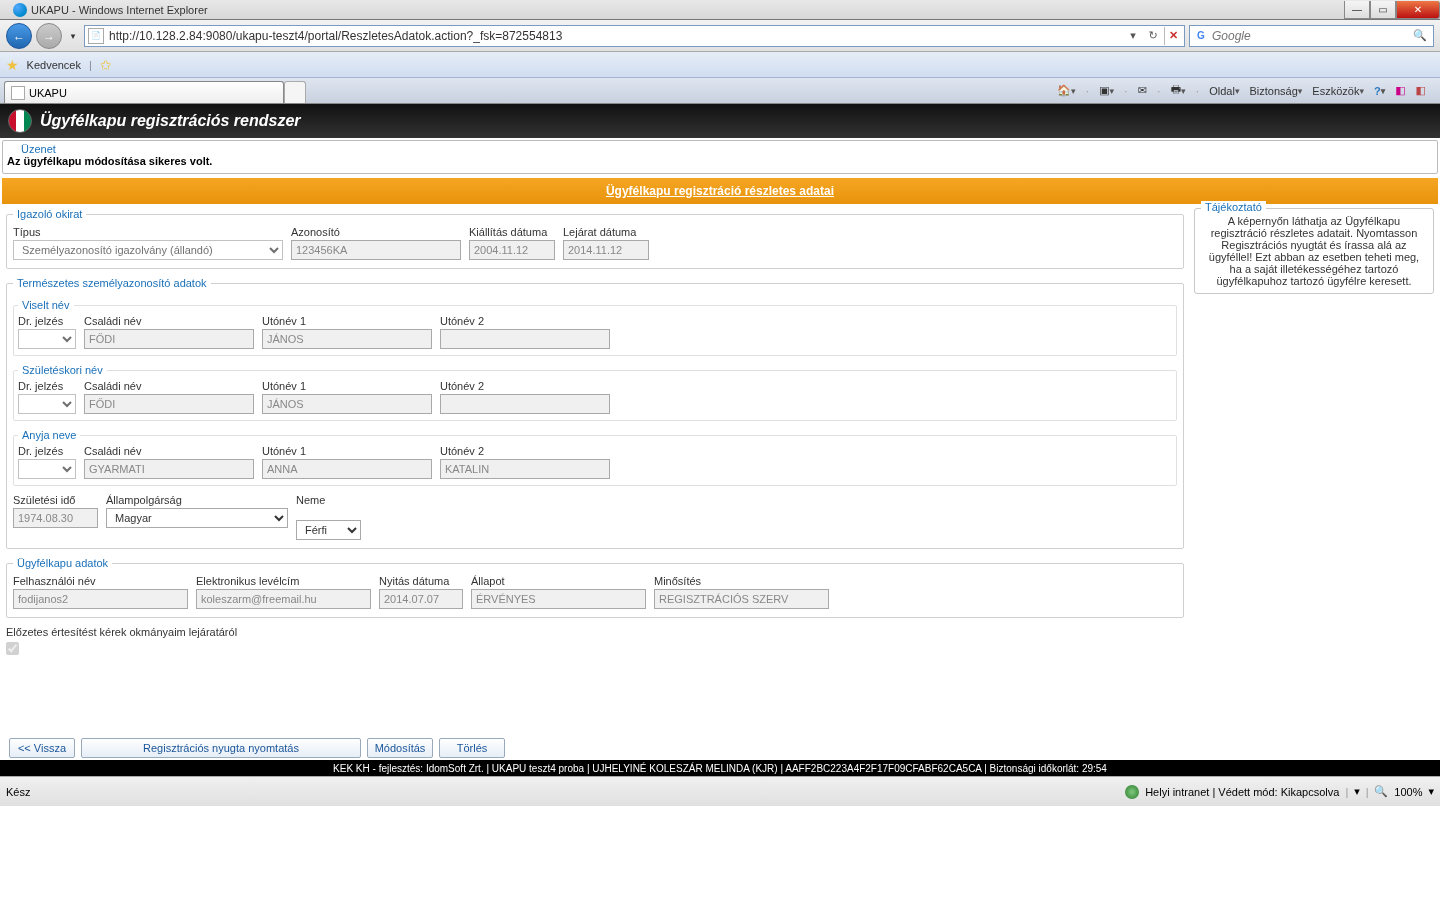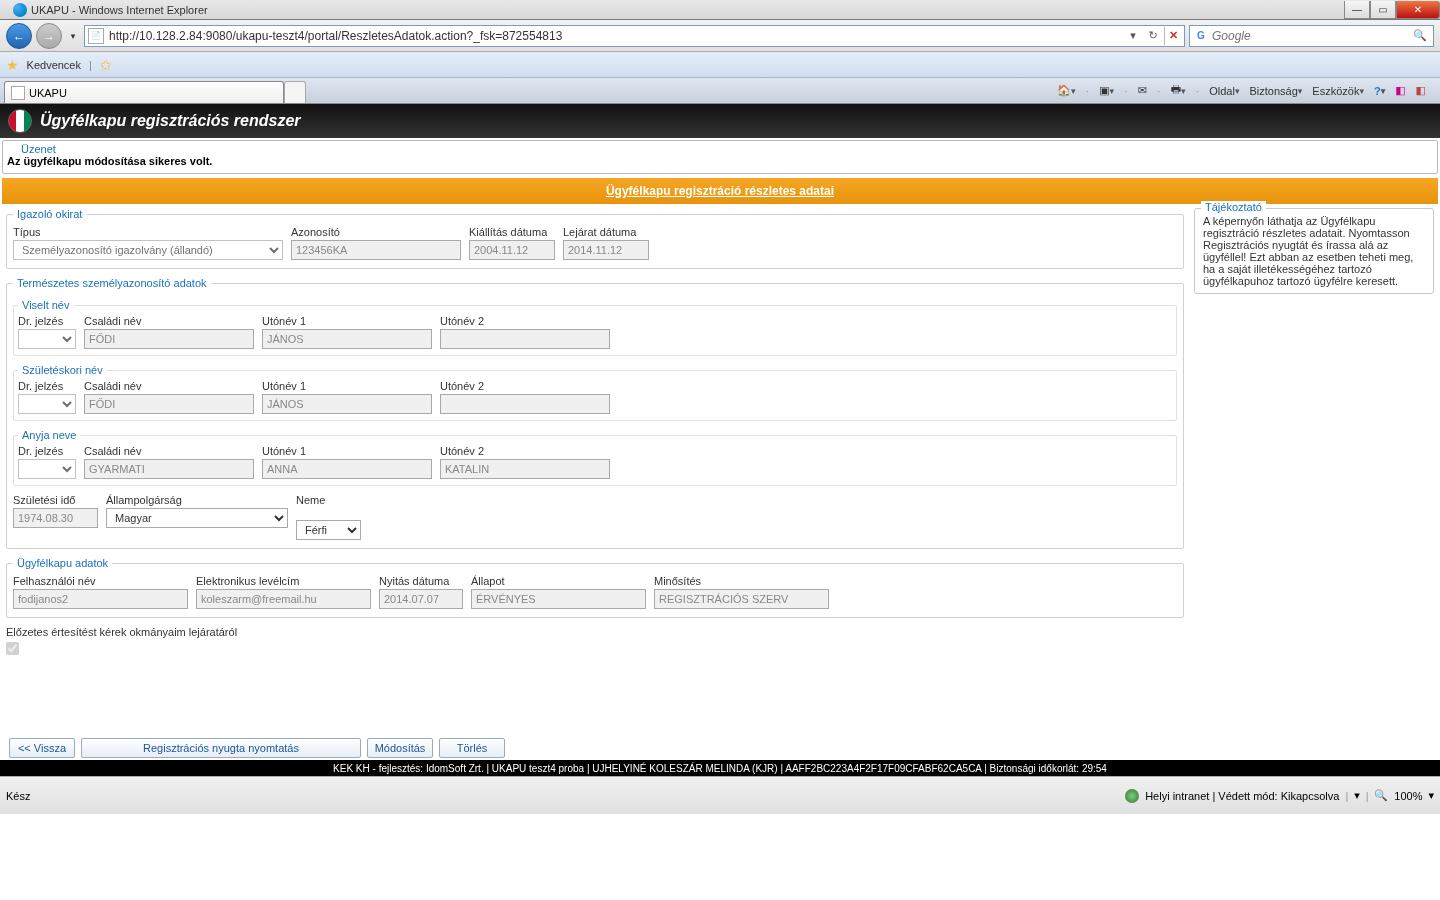--- a/index.html
+++ b/index.html
@@ -39,40 +39,40 @@
 .cmdbar .dd::after { content:" ▾"; font-size:9px; color:#555;}
 .content-area { height: 798px; background:#fff; overflow:hidden; position:relative;}
 .header-black { height:34px; background: linear-gradient(to bottom,#111,#333); display:flex; align-items:center; color:#fff; font-style:italic; font-weight:bold; font-size:16px; padding-left:8px; gap:8px;}
 .header-black .crest { width:24px; height:24px; border-radius:50%; background: linear-gradient(to right, #c8102e 33%, #fff 33%, #fff 66%, #008751 66%); border:1px solid #666;}
 .msg-bar { border:1px solid #bbb; margin:2px; border-radius:2px;}
 .msg-bar .msg-title { color:#1a70b8; font-size:11px; padding:2px 18px 0;}
 .msg-bar .msg-text { font-weight:bold; font-size:11px; padding:0 4px 6px; }
 .orange-bar { height:26px; background: linear-gradient(#f5a623,#e8930c); color:#fff; font-weight:bold; font-size:12px; display:flex; align-items:center; justify-content:center; margin:4px 2px 0;text-decoration:underline;}
 .form-wrap { display:flex; padding:4px 6px 0; gap:10px; height:556px;}
 .form-left { flex:1; position:relative;}
-.form-right { width:240px;}
+.form-right { width:240px;text-align:center;}
 .help-box { border:1px solid #c9c9c9; border-radius:3px; padding:6px 8px; font-size:11px; color:#333; position:relative;}
 .help-box .legend { color:#1a70b8; font-size:11px; position:absolute; top:-8px; left:6px; background:#fff; padding:0 4px;}
 fieldset { border:1px solid #d0d0d0; border-radius:2px; margin-bottom:8px; padding:6px 6px 8px; font-size:11px;}
 fieldset > legend { color:#1a70b8; font-size:11px; padding:0 4px;}
 .row { display:flex; gap:8px; }
 .col { display:flex; flex-direction:column; }
 .lbl { color:#333; font-size:11px; margin-bottom:2px;}
 input.field, select.field { height:20px; border:1px solid #a9a9a9; background:#fff; padding:0 4px; font-size:11px; color:#888; }
 input.field[readonly] { background:#f0f0f0; color:#888;}
 select.field { background:#fff; color:#333;}
 fieldset.inner { border:1px solid #e0e0e0; margin:4px 0 8px; padding:4px 4px 6px;}
 .check-row { margin-top:8px;}
 .check-row input { margin-top:2px;}
 .bottom-buttons { position:absolute; bottom:0; left:3px; right:3px; display:flex; gap:6px; padding-bottom:2px;}
 .btn { height:20px; border:1px solid #9ab; background:linear-gradient(#fefefe,#e6eef7); font-size:11px; color:#1a5599; display:inline-flex; align-items:center; justify-content:center; cursor:pointer; border-radius:2px;}
 .btn.big { width:280px;}
 .btn.med { width:66px;}
 .footer-black { height:16px; background:#000; color:#fff; font-size:10px; display:flex; align-items:center; justify-content:center; gap:4px;}
-.statusbar { height:38px; background:linear-gradient(#f0f0f0,#e0e0e0); display:flex; align-items:center; font-size:11px; padding:0 6px; border-top:1px solid #aaa;}
+.statusbar { height:30px; background:linear-gradient(#f0f0f0,#e0e0e0); display:flex; align-items:center; font-size:11px; padding:0 6px; border-top:1px solid #aaa;}
 .statusbar .right { margin-left:auto; display:flex; align-items:center; gap:6px;}
 .statusbar .zone-icon { width:14px; height:14px; border-radius:50%; background: radial-gradient(#7fc97f,#2a7a2a); }
 .statusbar .divider { color:#999;}
 </style>
 </head>
 <body>
 
 <div class="titlebar">
   <span class="ie-icon"></span>
   <span>UKAPU - Windows Internet Explorer</span>

